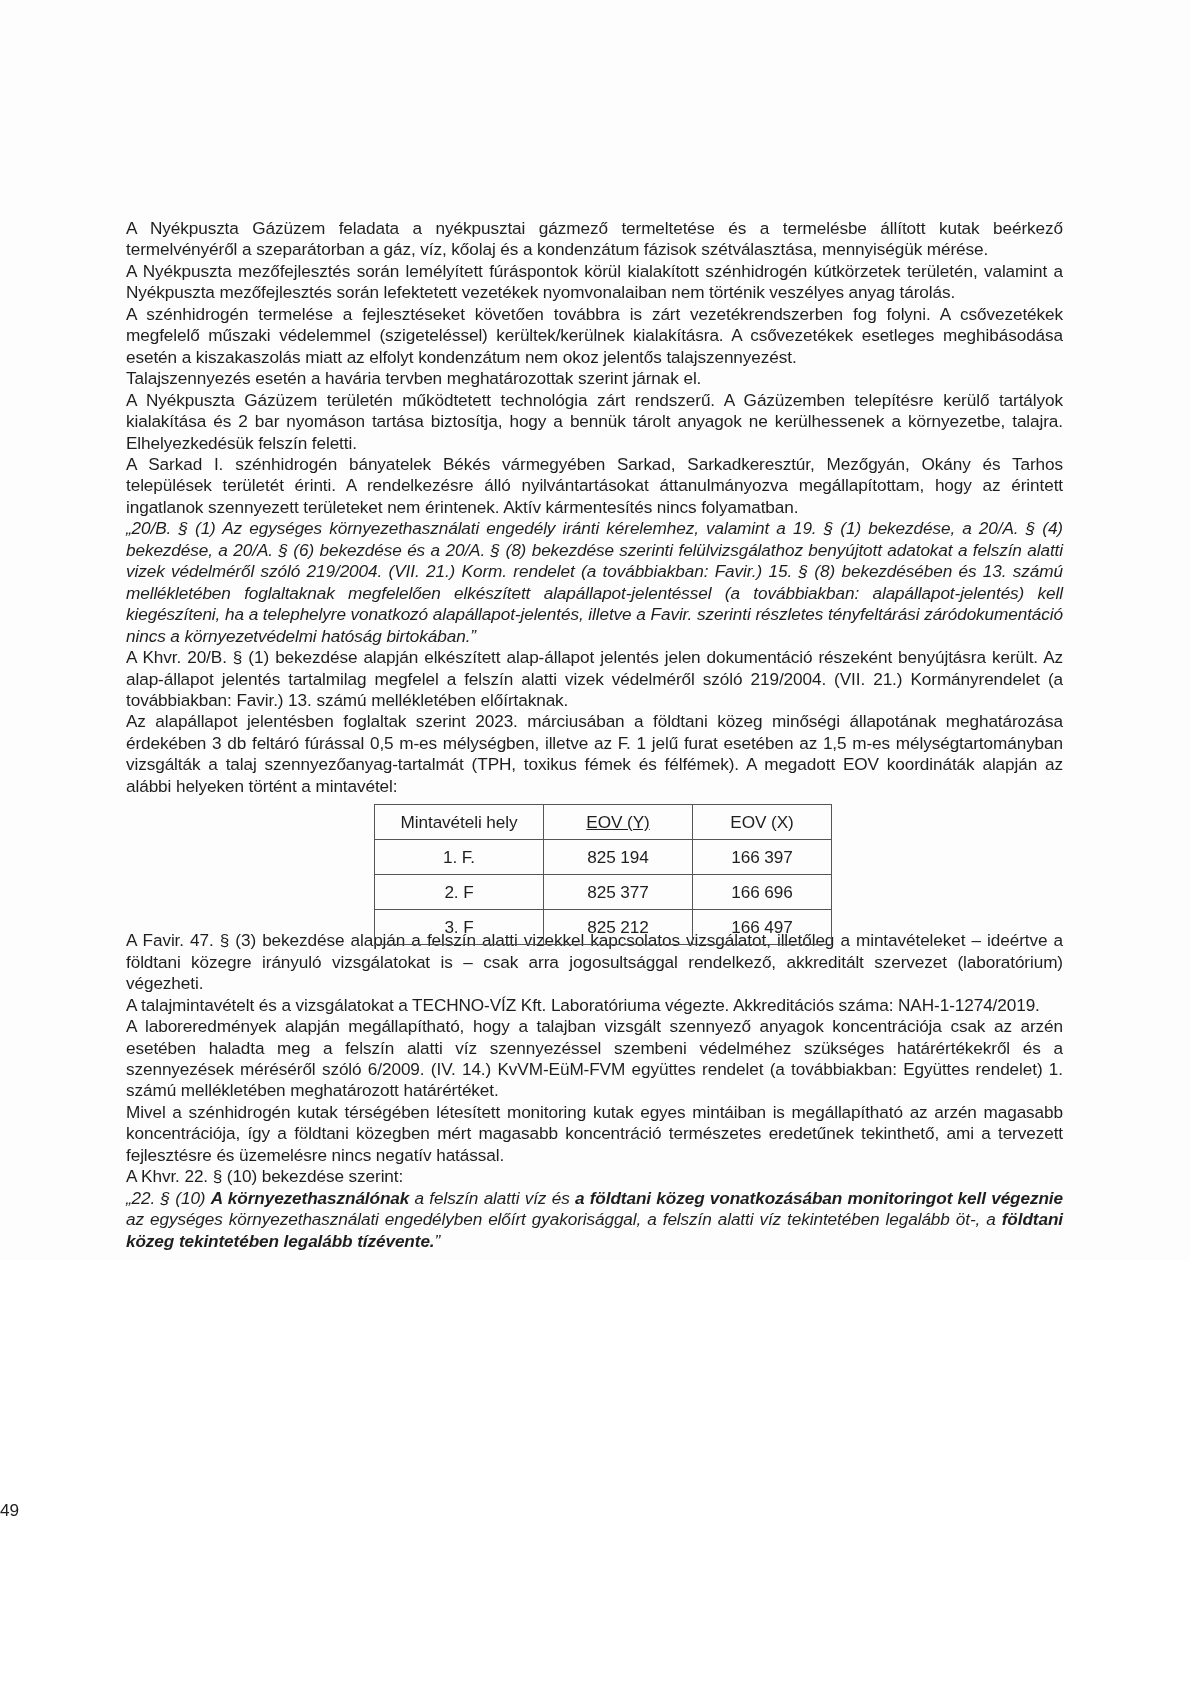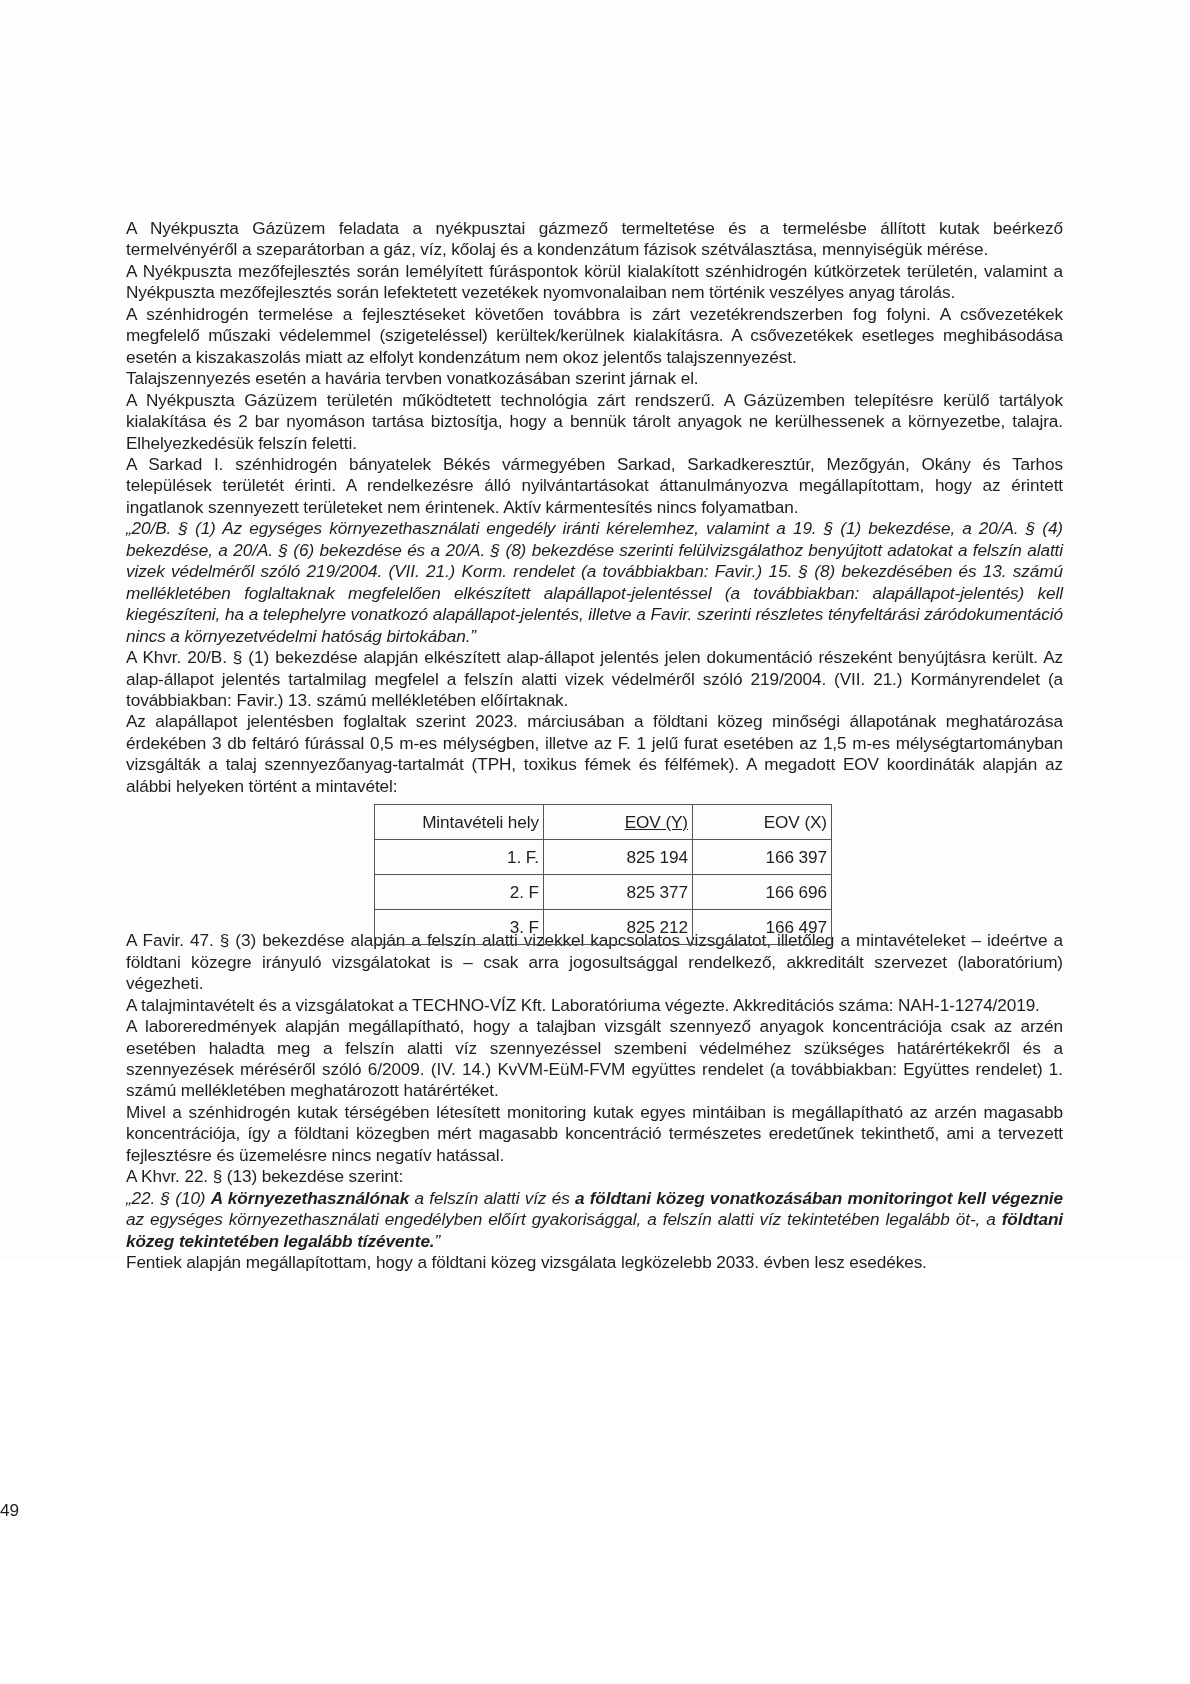--- a/index.html
+++ b/index.html
@@ -16,40 +16,40 @@
   .text-block p.last-left { text-align-last: left; }
   .quote { font-style: italic; }
   .quote b { font-weight: bold; }
   .table-wrap { height: 133px; position: relative; }
   table.samples {
     position: absolute; left: 248px; top: 7px;
     border-collapse: collapse;
     font-family: "Liberation Sans", sans-serif; font-size: 17.2px; color: #1e1e1e;
   }
   table.samples td, table.samples th {
-    border: 1px solid #555; font-weight: normal; text-align: right;
+    border: 1px solid #555; font-weight: normal; text-align: center;
     height: 26px; padding: 4px; line-height: 26px;
   }
   table.samples .c1 { width: 160px; }
   table.samples .c2 { width: 140px; text-decoration: underline; }
   table.samples .c3 { width: 130px; }
   .page-number {
     position: absolute; left: 0; width: 1190px; top: 1500px; text-align: left;
     font-family: "Liberation Sans", sans-serif; font-size: 17.2px; color: #1e1e1e;
   }
 </style>
 </head>
 <body>
 
 <div class="page">
   <div class="text-block">
     <p>A Nyékpuszta Gázüzem feladata a nyékpusztai gázmező termeltetése és a termelésbe állított kutak beérkező termelvényéről a szeparátorban a gáz, víz, kőolaj és a kondenzátum fázisok szétválasztása, mennyiségük mérése.</p>
     <p>A Nyékpuszta mezőfejlesztés során lemélyített fúráspontok körül kialakított szénhidrogén kútkörzetek területén, valamint a Nyékpuszta mezőfejlesztés során lefektetett vezetékek nyomvonalaiban nem történik veszélyes anyag tárolás.</p>
     <p>A szénhidrogén termelése a fejlesztéseket követően továbbra is zárt vezetékrendszerben fog folyni. A csővezetékek megfelelő műszaki védelemmel (szigeteléssel) kerültek/kerülnek kialakításra. A csővezetékek esetleges meghibásodása esetén a kiszakaszolás miatt az elfolyt kondenzátum nem okoz jelentős talajszennyezést.</p>
-    <p class="last-left">Talajszennyezés esetén a havária tervben vonatkozásában szerint járnak el.</p>
+    <p class="last-left">Talajszennyezés esetén a havária tervben meghatározottak szerint járnak el.</p>
     <p>A Nyékpuszta Gázüzem területén működtetett technológia zárt rendszerű. A Gázüzemben telepítésre kerülő tartályok kialakítása és 2 bar nyomáson tartása biztosítja, hogy a bennük tárolt anyagok ne kerülhessenek a környezetbe, talajra. Elhelyezkedésük felszín feletti.</p>
     <p>A Sarkad I. szénhidrogén bányatelek Békés vármegyében Sarkad, Sarkadkeresztúr, Mezőgyán, Okány és Tarhos települések területét érinti. A rendelkezésre álló nyilvántartásokat áttanulmányozva megállapítottam, hogy az érintett ingatlanok szennyezett területeket nem érintenek. Aktív kármentesítés nincs folyamatban.</p>
     <p class="quote">„20/B. § (1) Az egységes környezethasználati engedély iránti kérelemhez, valamint a 19. § (1) bekezdése, a 20/A. § (4) bekezdése, a 20/A. § (6) bekezdése és a 20/A. § (8) bekezdése szerinti felülvizsgálathoz benyújtott adatokat a felszín alatti vizek védelméről szóló 219/2004. (VII. 21.) Korm. rendelet (a továbbiakban: Favir.) 15. § (8) bekezdésében és 13. számú mellékletében foglaltaknak megfelelően elkészített alapállapot-jelentéssel (a továbbiakban: alapállapot-jelentés) kell kiegészíteni, ha a telephelyre vonatkozó alapállapot-jelentés, illetve a Favir. szerinti részletes tényfeltárási záródokumentáció nincs a környezetvédelmi hatóság birtokában.”</p>
     <p>A Khvr. 20/B. § (1) bekezdése alapján elkészített alap-állapot jelentés jelen dokumentáció részeként benyújtásra került. Az alap-állapot jelentés tartalmilag megfelel a felszín alatti vizek védelméről szóló 219/2004. (VII. 21.) Kormányrendelet (a továbbiakban: Favir.) 13. számú mellékletében előírtaknak.</p>
     <p>Az alapállapot jelentésben foglaltak szerint 2023. márciusában a földtani közeg minőségi állapotának meghatározása érdekében 3 db feltáró fúrással 0,5 m-es mélységben, illetve az F. 1 jelű furat esetében az 1,5 m-es mélységtartományban vizsgálták a talaj szennyezőanyag-tartalmát (TPH, toxikus fémek és félfémek). A megadott EOV koordináták alapján az alábbi helyeken történt a mintavétel:</p>
 
     <div class="table-wrap">
       <table class="samples">
         <tbody>
             <tr>
@@ -73,19 +73,18 @@
           <td>166 497</td>
         </tr>
       </tbody>
         </table>
     </div>
 
     <p>A Favir. 47. § (3) bekezdése alapján a felszín alatti vizekkel kapcsolatos vizsgálatot, illetőleg a mintavételeket – ideértve a földtani közegre irányuló vizsgálatokat is – csak arra jogosultsággal rendelkező, akkreditált szervezet (laboratórium) végezheti.</p>
     <p>A talajmintavételt és a vizsgálatokat a TECHNO-VÍZ Kft. Laboratóriuma végezte. Akkreditációs száma: NAH-1-1274/2019.</p>
     <p>A laboreredmények alapján megállapítható, hogy a talajban vizsgált szennyező anyagok koncentrációja csak az arzén esetében haladta meg a felszín alatti víz szennyezéssel szembeni védelméhez szükséges határértékekről és a szennyezések méréséről szóló 6/2009. (IV. 14.) KvVM-EüM-FVM együttes rendelet (a továbbiakban: Együttes rendelet) 1. számú mellékletében meghatározott határértéket.</p>
     <p>Mivel a szénhidrogén kutak térségében létesített monitoring kutak egyes mintáiban is megállapítható az arzén magasabb koncentrációja, így a földtani közegben mért magasabb koncentráció természetes eredetűnek tekinthető, ami a tervezett fejlesztésre és üzemelésre nincs negatív hatással.</p>
-    <p>A Khvr. 22. § (13) bekezdése szerint:</p>
+    <p>A Khvr. 22. § (10) bekezdése szerint:</p>
     <p class="quote"><span>„22. § (10) </span><b>A környezethasználónak</b><span> a felszín alatti víz és </span><b>a földtani közeg vonatkozásában monitoringot kell végeznie</b><span> az egységes környezethasználati engedélyben előírt gyakorisággal, a felszín alatti víz tekintetében legalább öt-, a </span><b>földtani közeg tekintetében legalább tízévente.</b><span>”</span></p>
-    <p>Fentiek alapján megállapítottam, hogy a földtani közeg vizsgálata legközelebb 2033. évben lesz esedékes.</p>
   </div>
 
   <div class="page-number">49</div>
 </div>
 
 </body></html>

